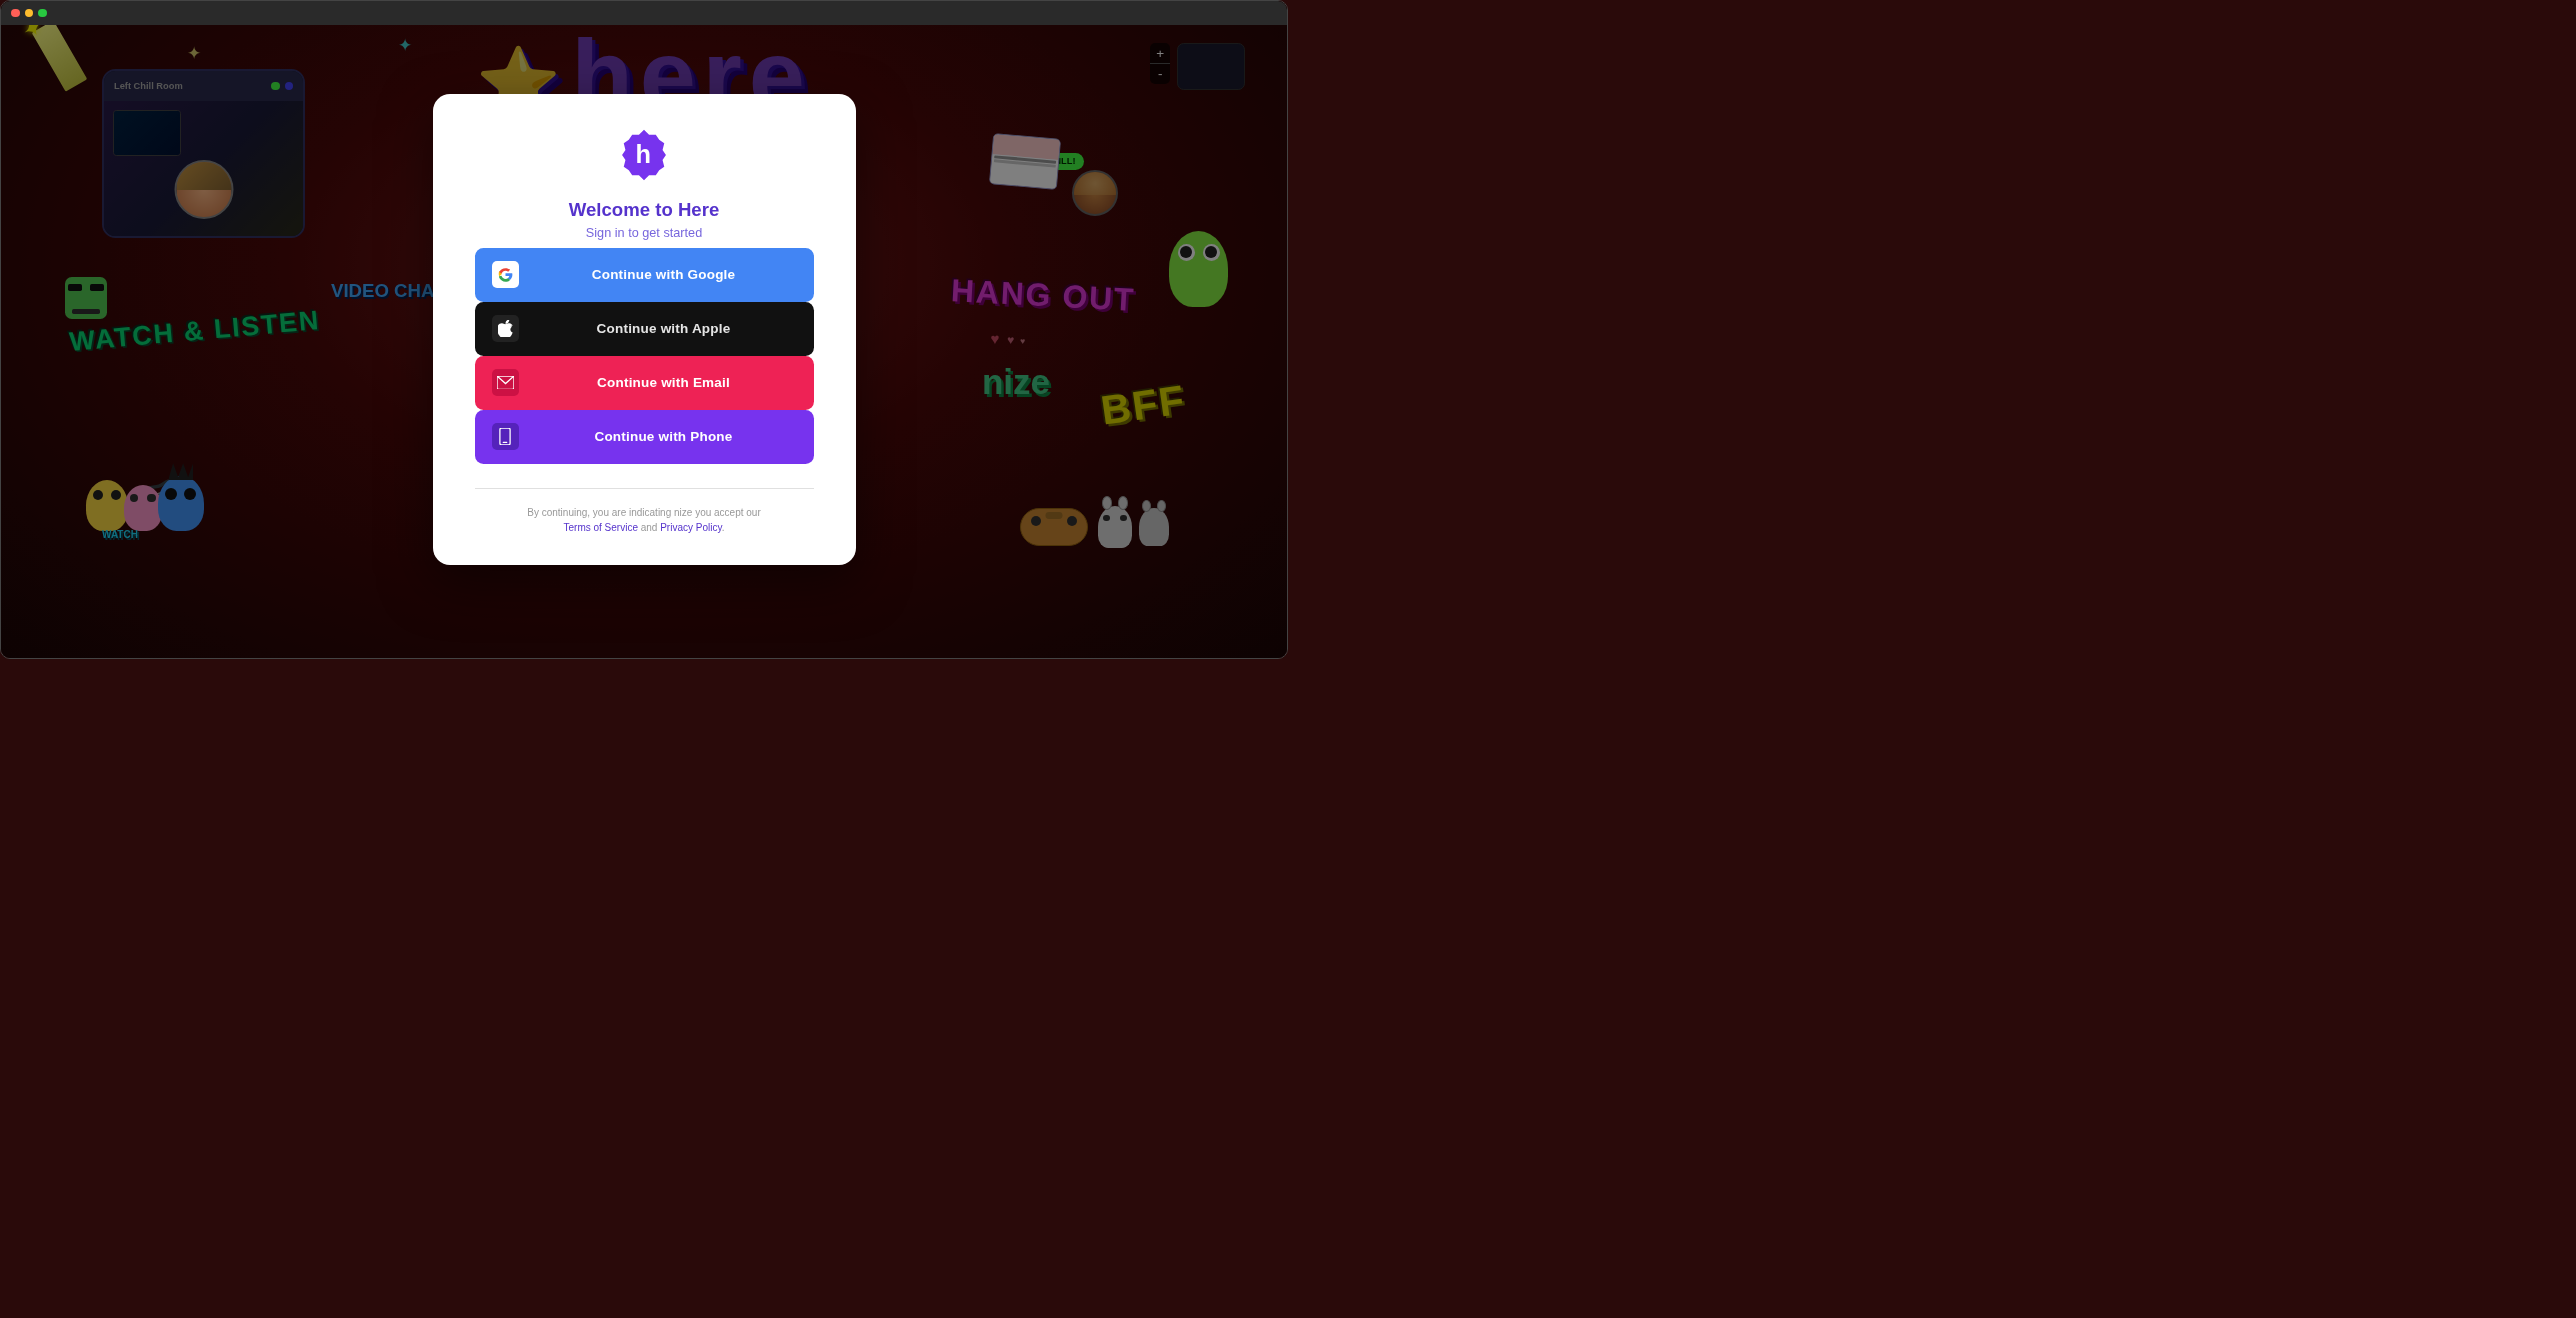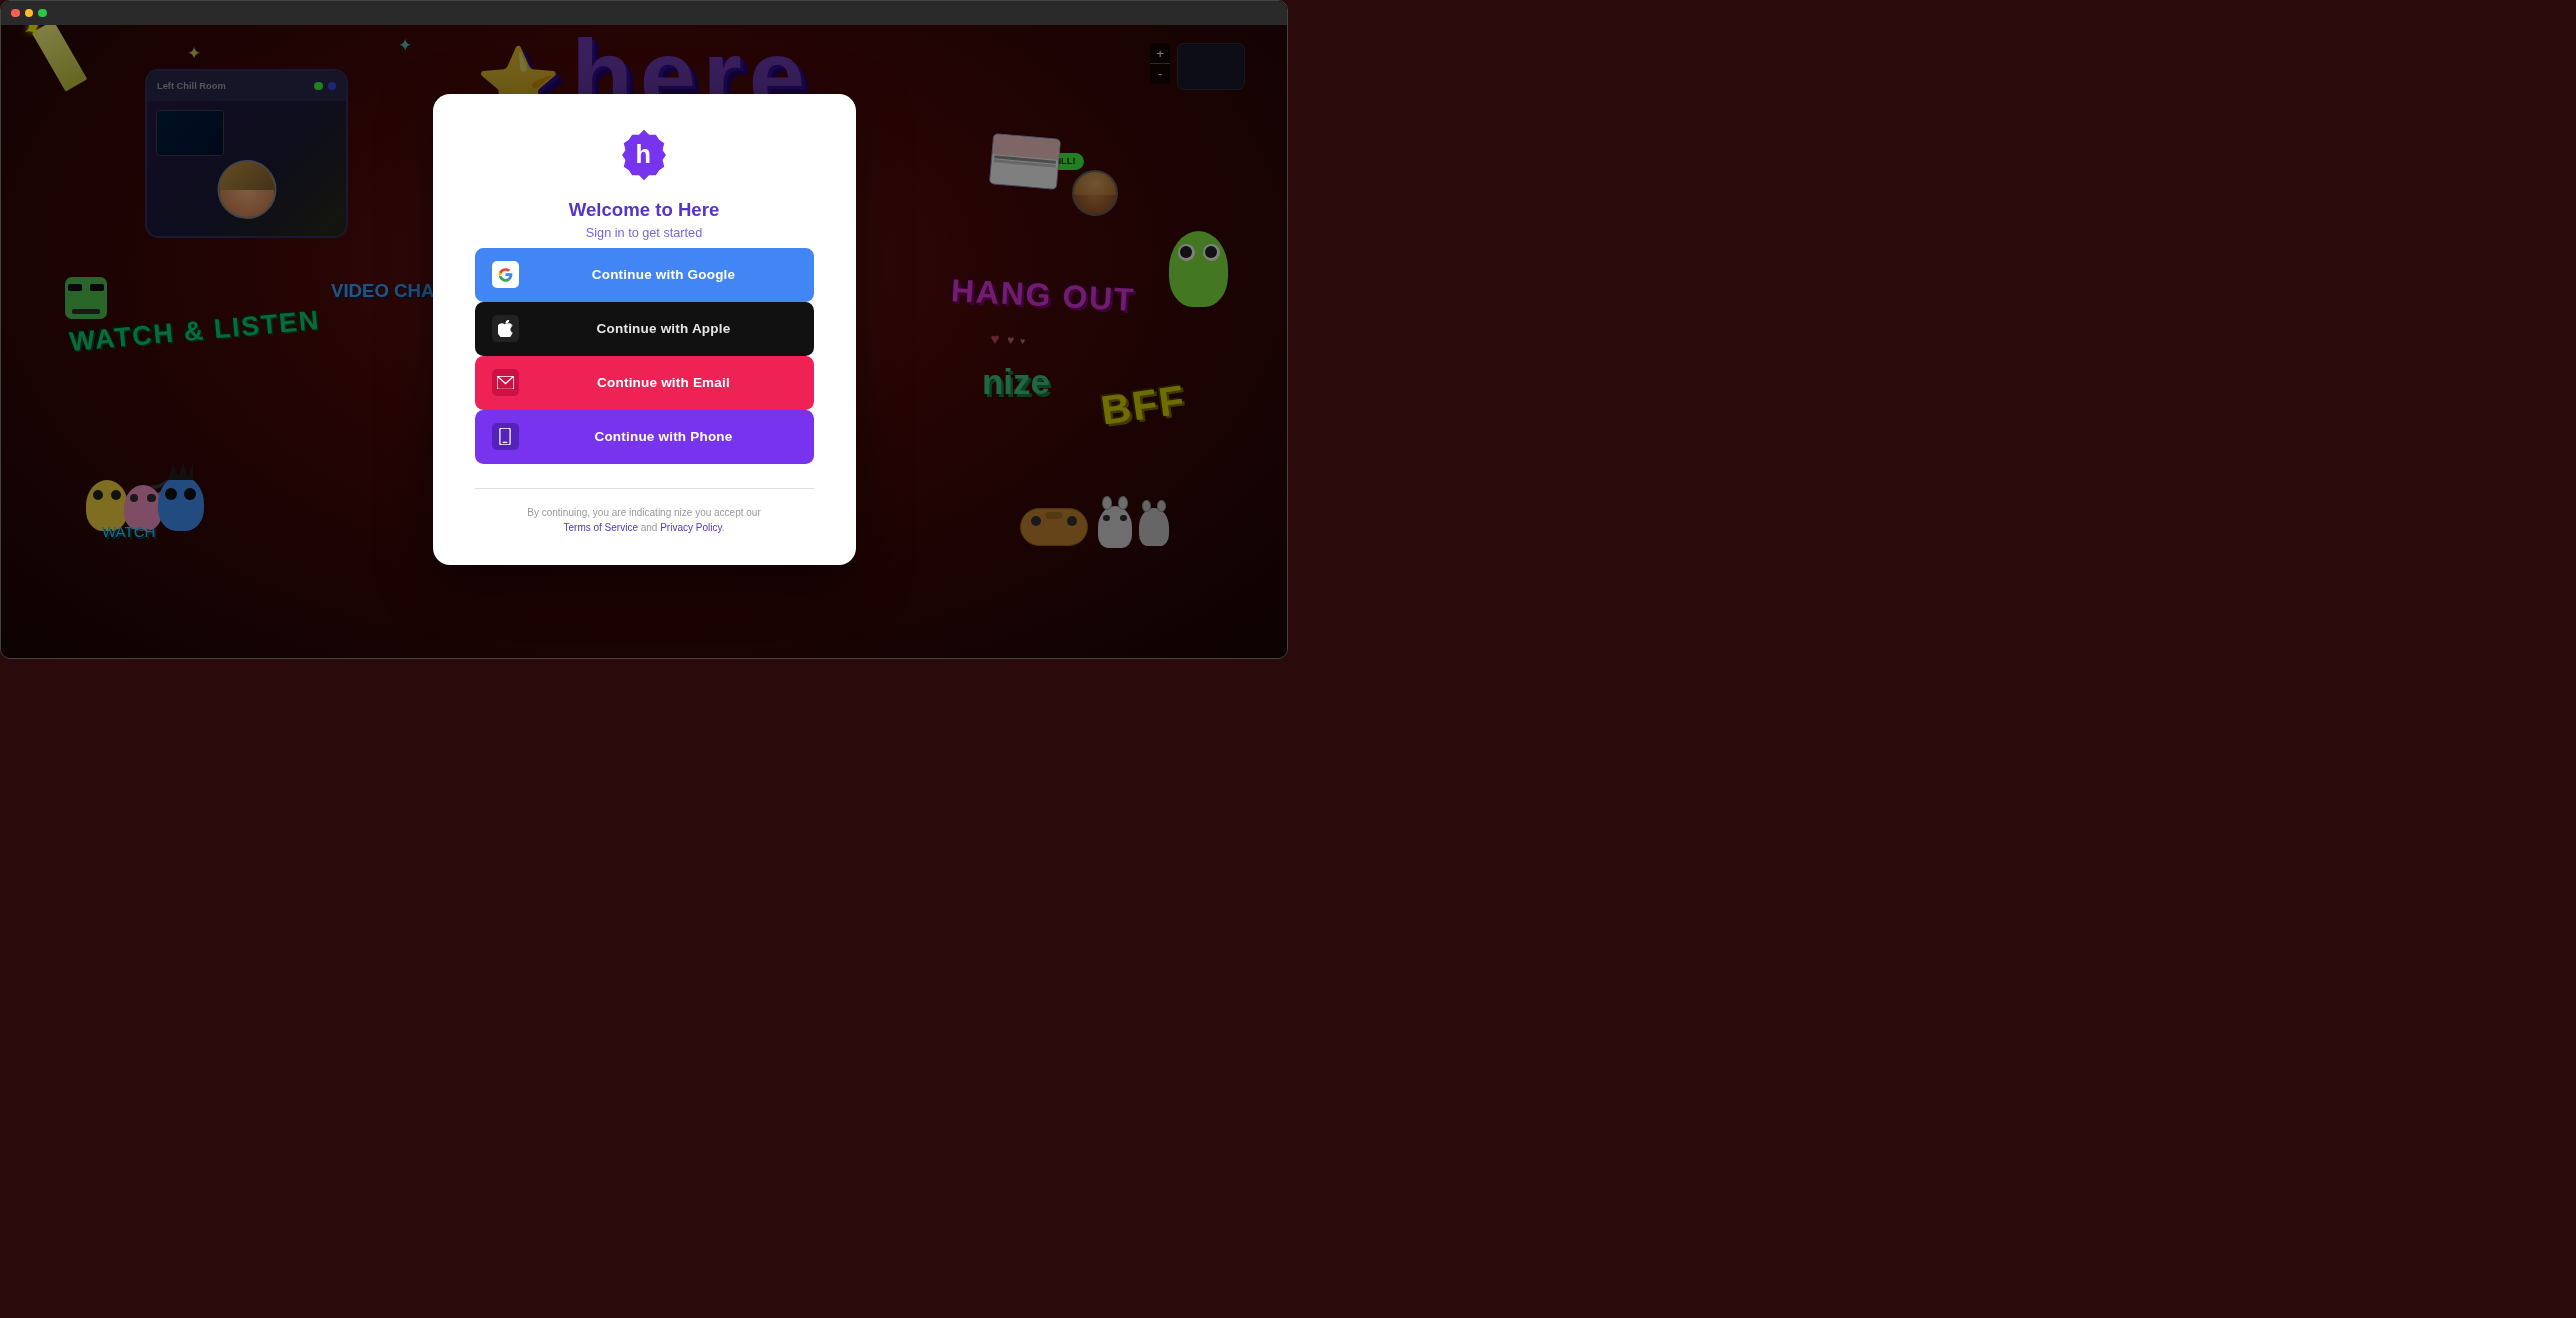--- a/index.html
+++ b/index.html
@@ -97,21 +97,20 @@
     .screen-card {
       position: absolute;
       left: 101px;
       top: 51px;
       width: 203px;
       height: 169px;
       background: #1a1a2e;
       border-radius: 13.5px;
       border: 2.5px solid #333366;
       overflow: hidden;
-      margin-left: 43px;
     }
 
     .screen-card-header {
       height: 30px;
       background: #2a2a4e;
       display: flex;
       align-items: center;
       padding: 0 10px;
       gap: 5px;
     }
@@ -526,21 +525,21 @@
         <div style="position:absolute; top:-10px; right:4.2px; width:10px; height:13.5px; background:#dddddd; border-radius:50%; border:0.8px solid #999;"></div>
         <div style="position:absolute; top:8.5px; left:5px; width:6.8px; height:6.8px; background:#333; border-radius:50%;"></div>
         <div style="position:absolute; top:8.5px; right:5px; width:6.8px; height:6.8px; background:#333; border-radius:50%;"></div>
       </div>
       <div style="width:30px; height:38px; background:#cccccc; border-radius:50% 50% 30% 30%; position:relative; margin-left:3.4px;">
         <div style="position:absolute; top:-8.5px; left:3.4px; width:8.5px; height:12px; background:#cccccc; border-radius:50%; border:0.8px solid #999;"></div>
         <div style="position:absolute; top:-8.5px; right:3.4px; width:8.5px; height:12px; background:#cccccc; border-radius:50%; border:0.8px solid #999;"></div>
       </div>
     </div>
 
-    <div style="position:absolute; left:101px; bottom:118px; font-size:15px; font-weight:400; color:#22ddff; text-shadow:1.7px 1.7px 0 #005566; font-family:'Arial Black',sans-serif; text-transform:uppercase;">WATCH</div>
+    <div style="position:absolute; left:101px; bottom:118px; font-size:10px; font-weight:700; color:#22ddff; text-shadow:1.7px 1.7px 0 #005566; font-family:'Arial Black',sans-serif; text-transform:uppercase;">WATCH</div>
 
     <div style="position:absolute; right:228px; top:135px;">
       <div style="width:68px; height:51px; background:#eeeeff; border-radius:5px; border:1.7px solid #9999cc; overflow:hidden; transform:rotate(5deg);">
         <div style="width:100%; height:40%; background:#ffcccc;"></div>
         <div style="width:100%; height:60%; background:#fff; padding:1.7px;">
           <div style="height:2.5px; background:#999; margin-bottom:1.7px; border-radius:0.8px;"></div>
           <div style="height:2.5px; background:#ccc; border-radius:0.8px;"></div>
         </div>
       </div>
     </div>

